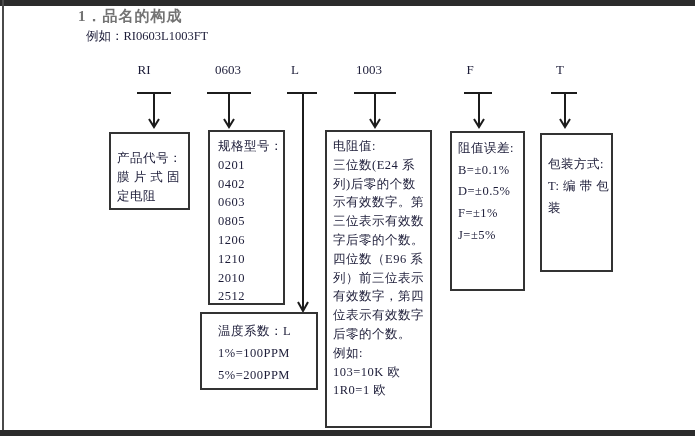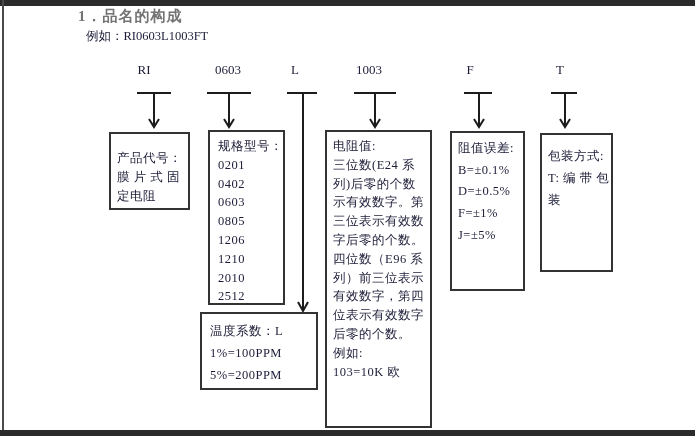--- a/index.html
+++ b/index.html
@@ -41,22 +41,22 @@
     font-size: 12.5px;
     letter-spacing: 0.5px;
     overflow: hidden;
   }
   .dbox .line { white-space: nowrap; }
 
   #box-product-code { left: 109px; top: 132px; width: 81px;  height: 78px;  padding: 15px 0 0 6px;  line-height: 19px; }
   #box-spec-model   { left: 208px; top: 130px; width: 77px;  height: 175px; padding: 5px 0 0 8px;  line-height: 18.8px; }
   #box-resistance   { left: 325px; top: 130px; width: 107px; height: 298px; padding: 5px 0 0 6px;  line-height: 18.8px; }
   #box-tolerance    { left: 450px; top: 131px; width: 75px;  height: 160px; padding: 5px 0 0 6px;  line-height: 21.7px; }
-  #box-packaging    { left: 540px; top: 133px; width: 73px;  height: 139px; padding: 10px 0 0 6px;  line-height: 22px; }
-  #box-temp-coeff   { left: 200px; top: 312px; width: 118px; height: 78px;  padding: 6px 0 0 8px;  line-height: 22px; }
+  #box-packaging    { left: 540px; top: 133px; width: 73px;  height: 139px; padding: 18px 0 0 6px;  line-height: 22px; }
+  #box-temp-coeff   { left: 200px; top: 312px; width: 118px; height: 78px;  padding: 6px 0 0 16px;  line-height: 22px; }
 </style>
 </head>
 <body>
 
 <div id="top-strip" class="strip"></div>
 <div id="left-line"></div>
 
 <div id="section-title">1．品名的构成</div>
 <div id="example-line">例如：RI0603L1003FT</div>
 
@@ -133,20 +133,21 @@
     <div class="line">示有效数字。第</div>
     <div class="line">三位表示有效数</div>
     <div class="line">字后零的个数。</div>
     <div class="line">四位数（E96 系</div>
     <div class="line">列）前三位表示</div>
     <div class="line">有效数字，第四</div>
     <div class="line">位表示有效数字</div>
     <div class="line">后零的个数。</div>
     <div class="line">例如:</div>
     <div class="line">103=10K 欧</div>
+    <div class="line">1R0=1 欧</div>
   </div>
 <div id="box-tolerance" class="dbox">
     <div class="line">阻值误差:</div>
     <div class="line">B=±0.1%</div>
     <div class="line">D=±0.5%</div>
     <div class="line">F=±1%</div>
     <div class="line">J=±5%</div>
   </div>
 <div id="box-packaging" class="dbox">
     <div class="line">包装方式:</div>

